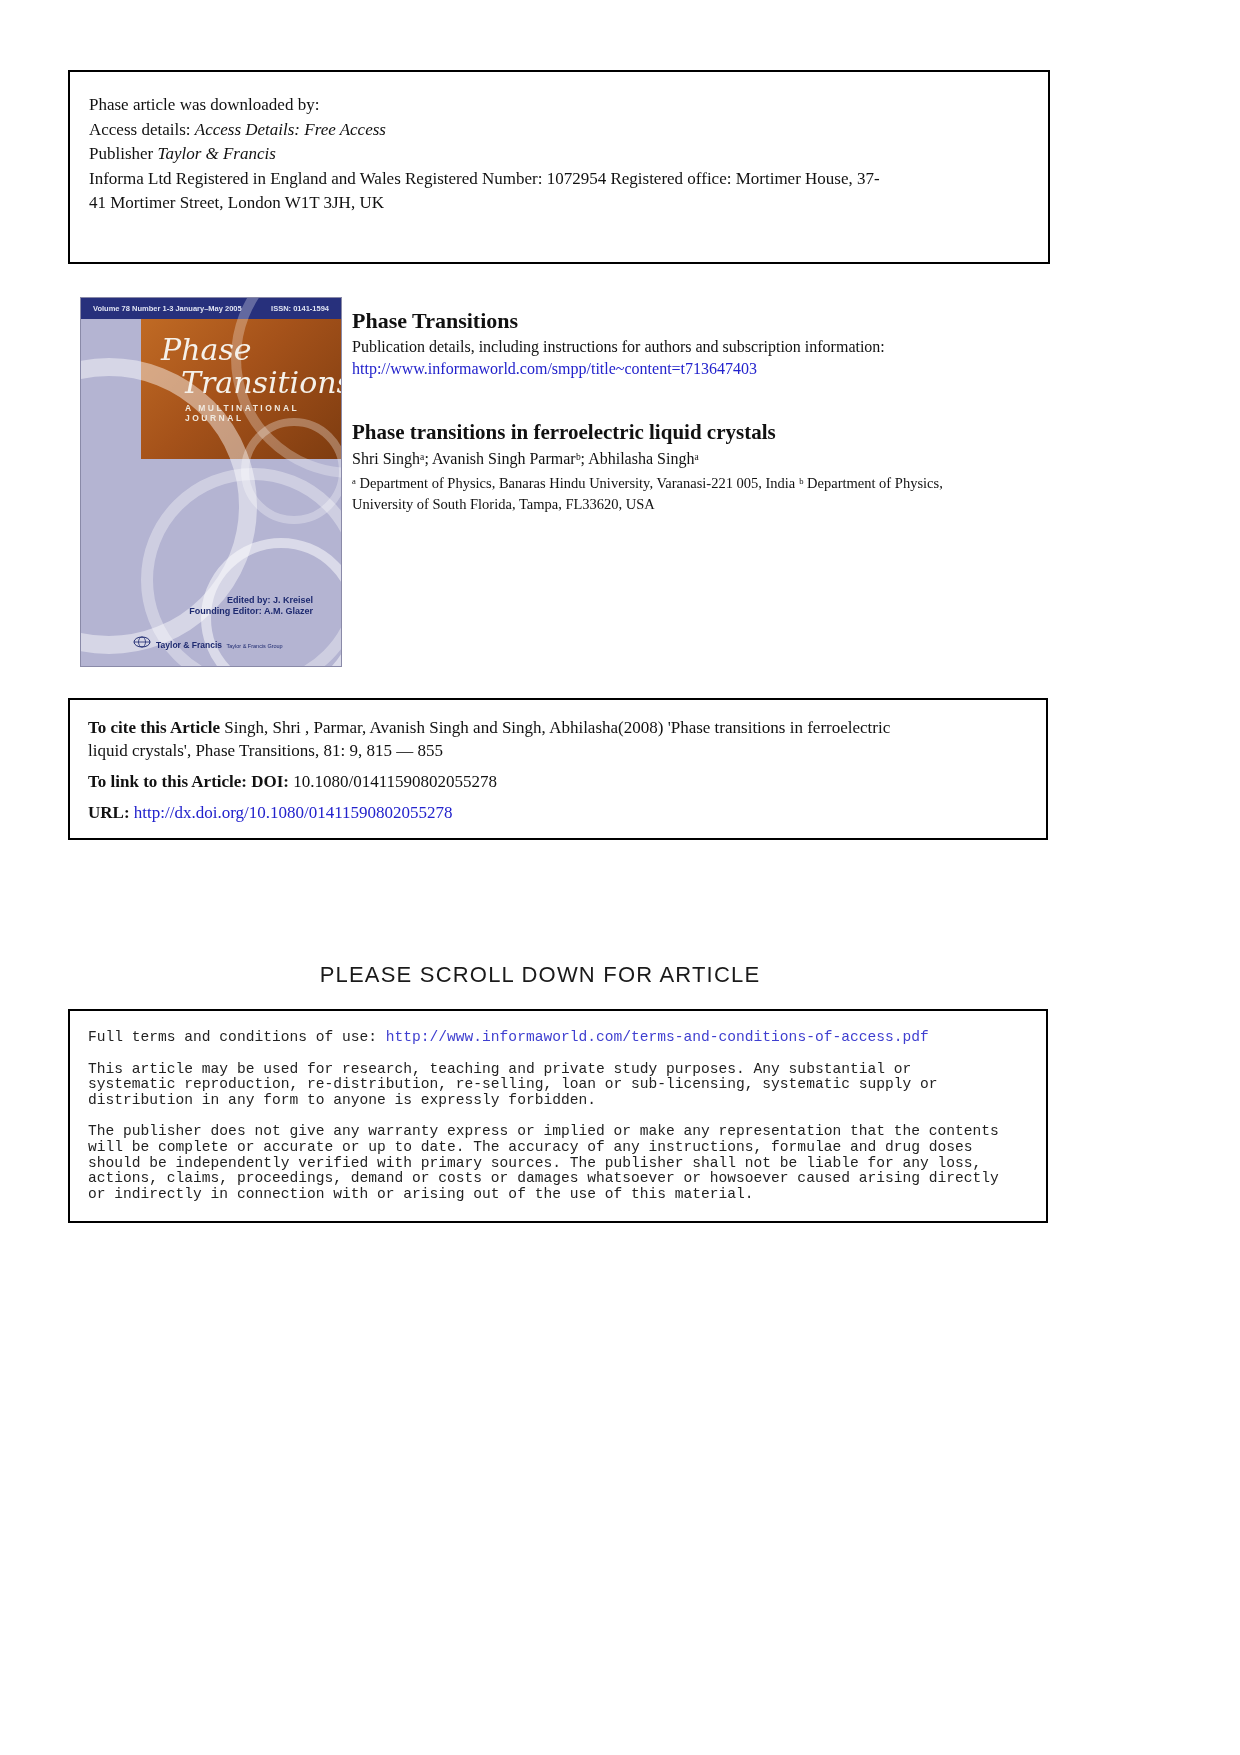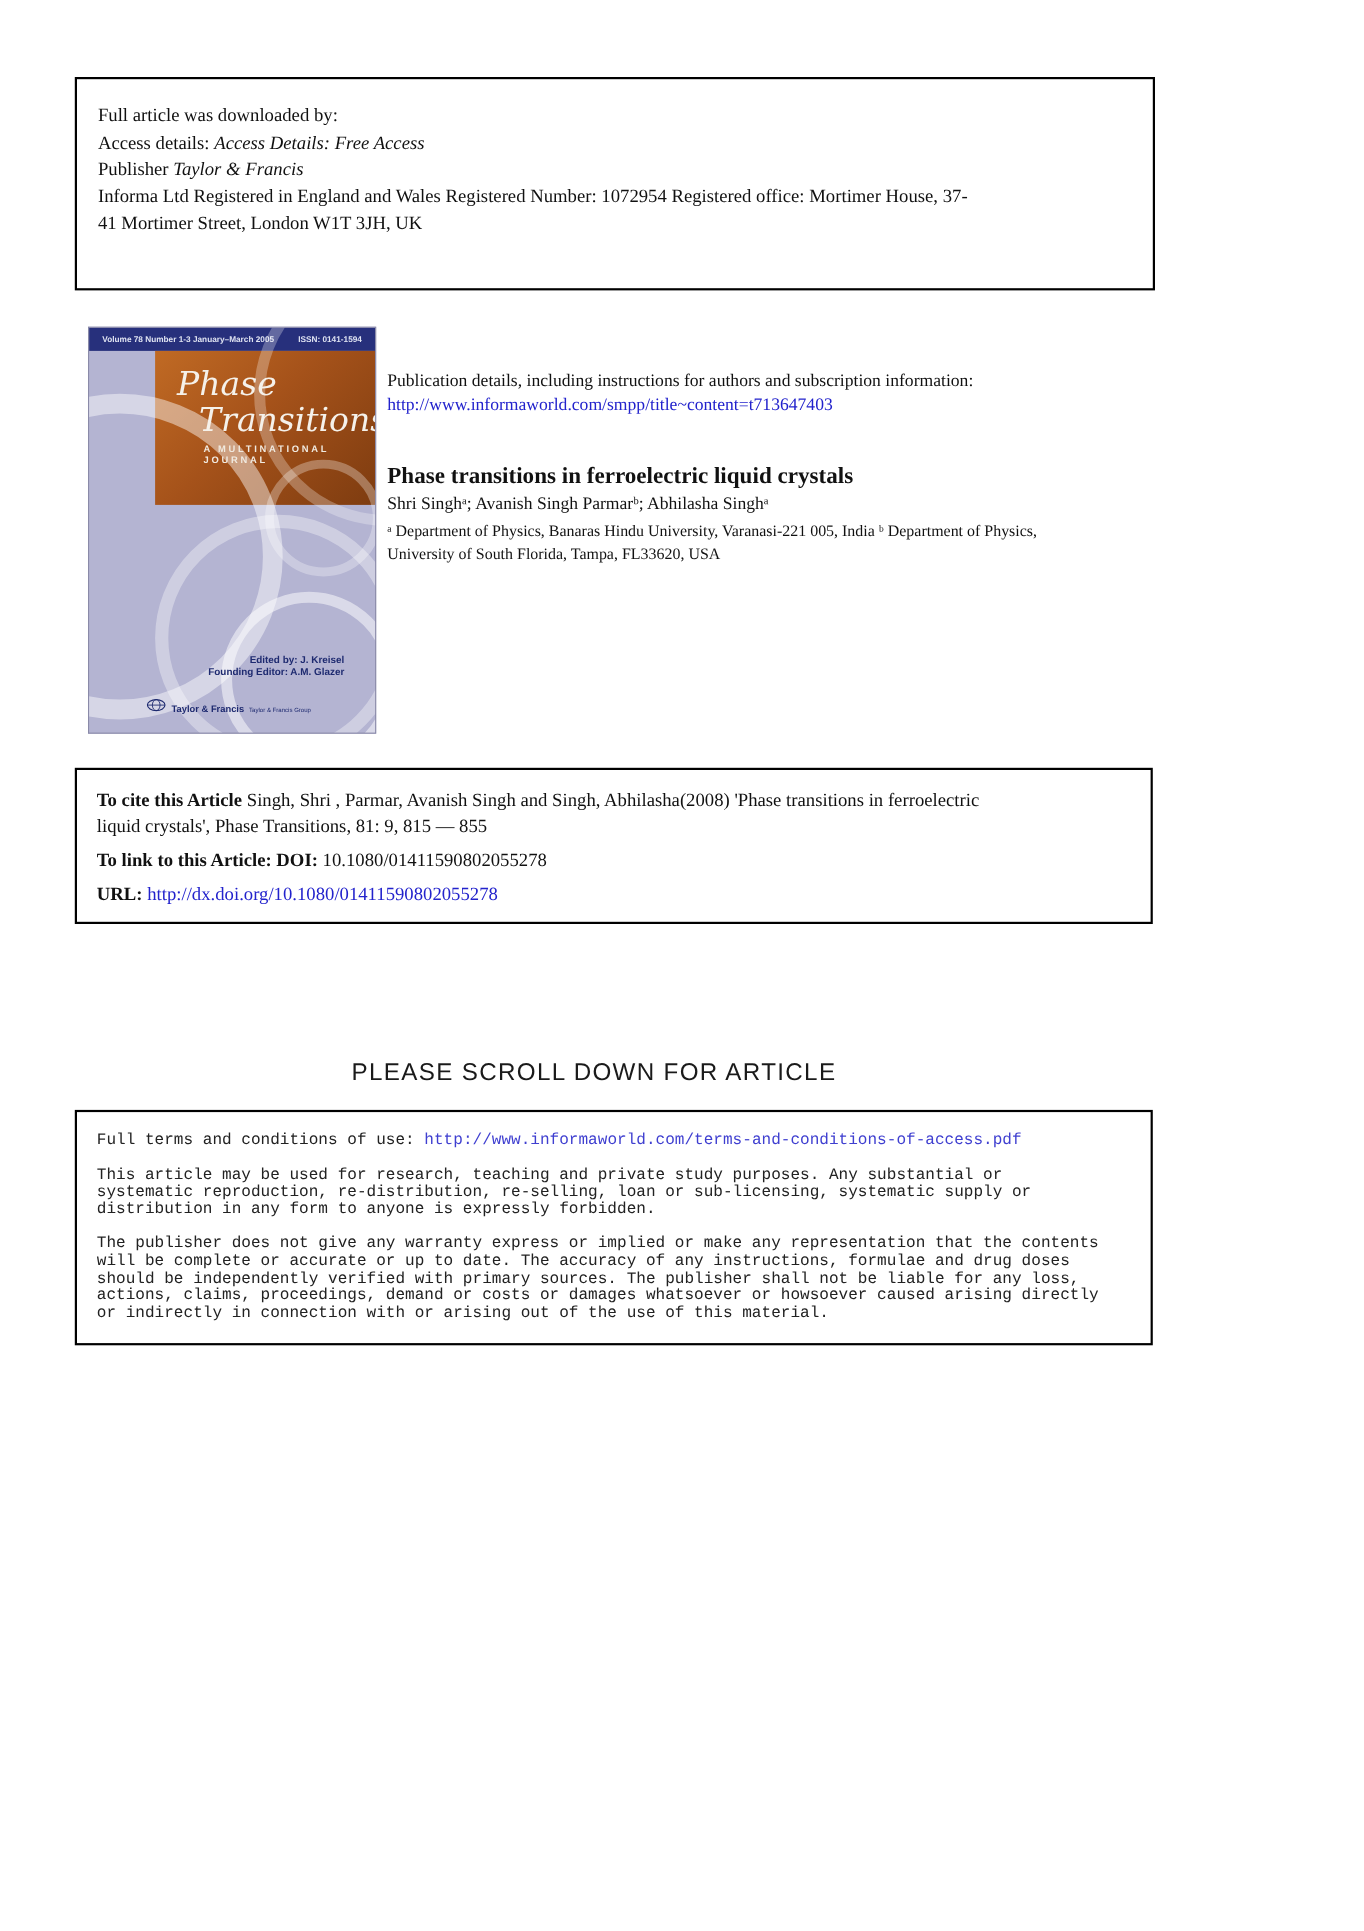--- a/index.html
+++ b/index.html
@@ -63,30 +63,30 @@
              font-size:14.6px;line-height:15.6px;color:#222;}
   .terms-box .para{margin-top:16px;}
   a.mono-link{color:#3f3fd0;text-decoration:none;cursor:pointer;}
 </style>
 </head>
 <body>
 
 <div class="page">
 
   <div class="box top-box">
-    <div>Full article was downloaded by:</div>
+    <div>Phase article was downloaded by:</div>
     <div><span>Access details: </span><span class="it">Access Details: Free Access</span></div>
     <div><span>Publisher </span><span class="it">Taylor &amp; Francis</span></div>
     <div class="pre">Informa Ltd Registered in England and Wales Registered Number: 1072954 Registered office: Mortimer House, 37-
 41 Mortimer Street, London W1T 3JH, UK</div>
   </div>
 
   <div class="cover">
     <div class="cover-band">
-      <span>Volume 78  Number 1-3  January–March 2005</span>
+      <span>Volume 78  Number 1-3  January–May 2005</span>
       <span>ISSN: 0141-1594</span>
     </div>
     <div class="cover-panel"></div>
     <div class="swirl sw1"></div>
     <div class="swirl sw2"></div>
     <div class="swirl sw3"></div>
     <div class="swirl sw4"></div>
     <div class="swirl sw5"></div>
     <div class="cover-panel" style="background:none;z-index:4;">
       <div class="cover-title">
@@ -107,20 +107,21 @@
           <line x1="1" y1="6" x2="17" y2="6" stroke="#1e2a70" stroke-width="0.8"></line>
         </svg>
       </span>
       <span>
         <span class="t1">Taylor &amp; Francis</span>
         <span class="t2">Taylor &amp; Francis Group</span>
       </span>
     </div>
   </div>
 
+  <div class="jcol abs jname">Phase Transitions</div>
   <div class="jcol abs jdetails">Publication details, including instructions for authors and subscription information:</div>
   <a class="link jcol abs jurl">http://www.informaworld.com/smpp/title~content=t713647403</a>
   <div class="jcol abs atitle">Phase transitions in ferroelectric liquid crystals</div>
   <div class="jcol abs aauthors">Shri Singhᵃ; Avanish Singh Parmarᵇ; Abhilasha Singhᵃ</div>
   <div class="jcol abs aaffil pre">ᵃ Department of Physics, Banaras Hindu University, Varanasi-221 005, India ᵇ Department of Physics,
 University of South Florida, Tampa, FL33620, USA</div>
 
   <div class="box cite-box">
     <div class="row pre"><span class="b">To cite this Article</span><span> Singh, Shri , Parmar, Avanish Singh and Singh, Abhilasha(2008) 'Phase transitions in ferroelectric
 liquid crystals', Phase Transitions, 81: 9, 815 — 855</span></div>

